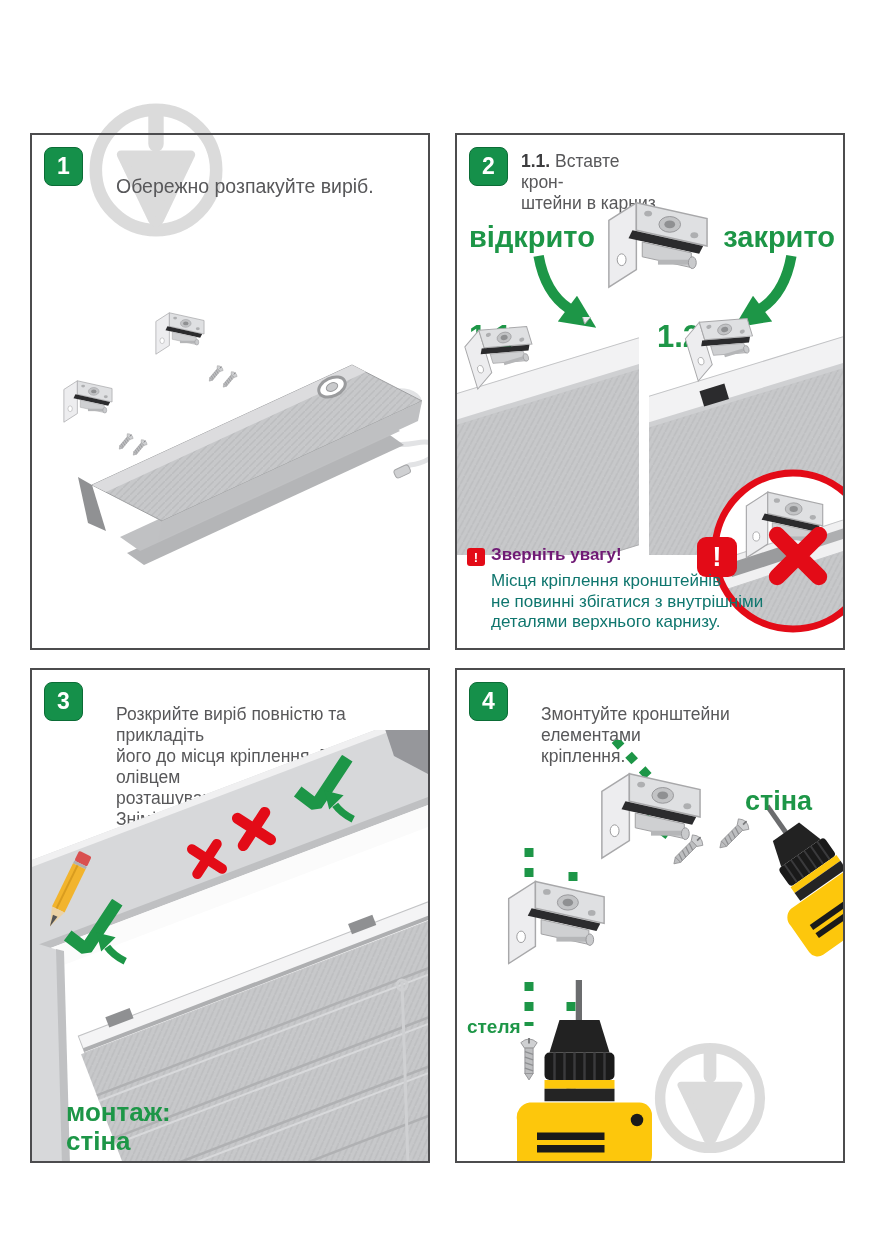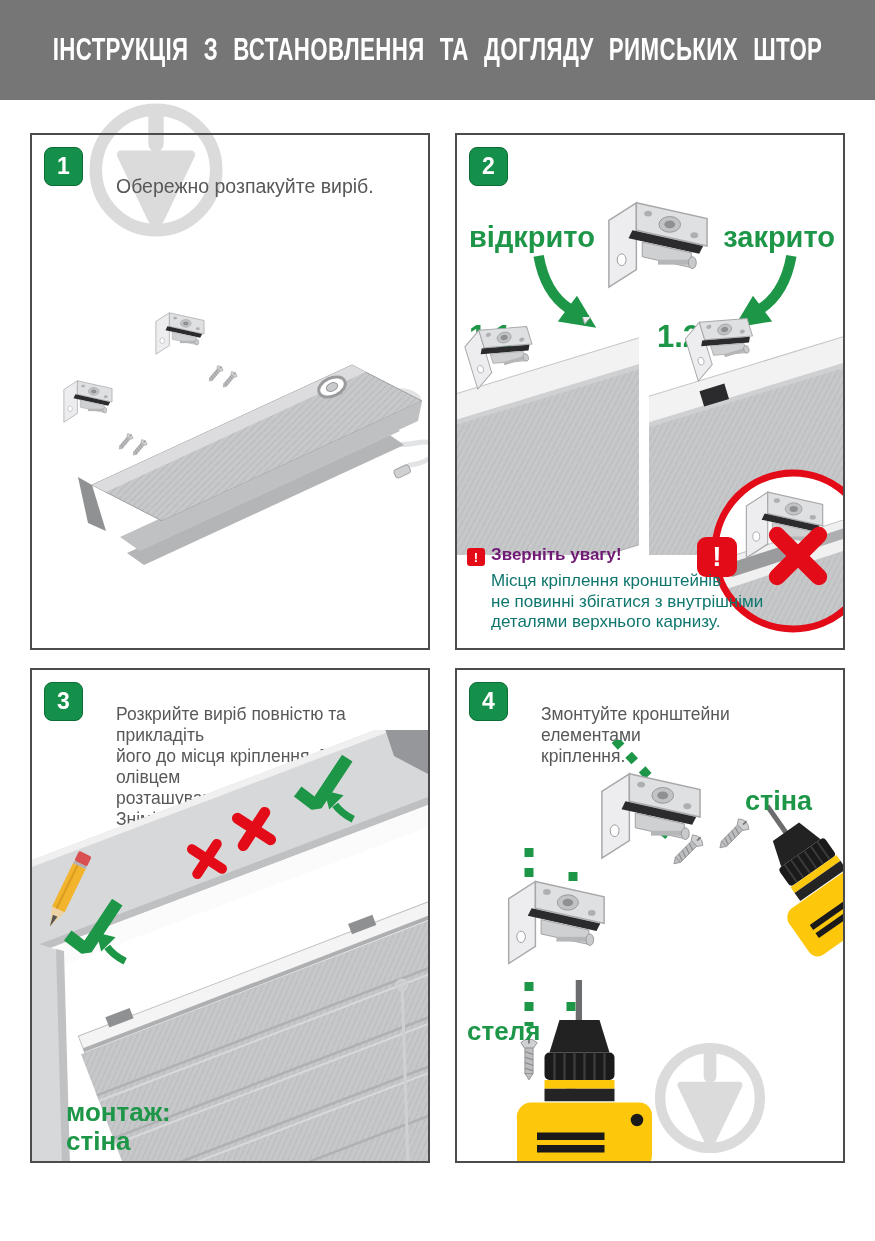--- a/index.html
+++ b/index.html
@@ -40,21 +40,21 @@
   .alertbadge{position:absolute;left:240px;top:402px;width:40px;height:40px;background:#e30b17;
         border-radius:9px;color:#fff;font-weight:bold;font-size:28px;display:flex;align-items:center;justify-content:center;}
   .warnicon{position:absolute;left:10px;top:413px;width:18px;height:18px;background:#e30b17;border-radius:3px;
         color:#fff;font-weight:bold;font-size:13px;display:flex;align-items:center;justify-content:center;}
   .warntitle{position:absolute;left:34px;top:410px;font-size:17px;font-weight:bold;color:#701a75;margin:0;}
   .warntext{position:absolute;left:34px;top:436px;font-size:17px;line-height:1.22;color:#0f766e;margin:0;}
   .p3 .txt{left:68px;top:18px;font-size:17.5px;line-height:1.2;}
   .mountlbl{left:34px;top:428px;font-size:26px;line-height:1.12;}
   .p4 .txt{left:68px;top:18px;font-size:17.5px;line-height:1.2;}
   .walllbl{left:288px;top:116px;font-size:27px;}
-  .ceillbl{left:10px;top:346px;font-size:26px;}
+  .ceillbl{left:10px;top:346px;font-size:19px;}
 </style>
 </head>
 <body>
 
 <svg width="0" height="0" style="position:absolute" aria-hidden="true">
   <defs>
     <pattern id="fabric" width="7" height="7" patternUnits="userSpaceOnUse">
       <rect width="7" height="7" fill="#c7c8ca"></rect>
       <path d="M0 7 L7 0" stroke="#bcbdbf" stroke-width="1.4"></path>
     </pattern>
@@ -119,23 +119,20 @@
       <path d="M66 154 L120 154 L146 218 L106 240 L74 170 Z" fill="#fdc70c"></path>
       <path d="M72 158 L98 152 L122 210 L98 224 Z" fill="#1f1f1f"></path>
       <path d="M66 154 q-10 8 -4 20 l13 -6 z" fill="#1f1f1f"></path>
       <polygon points="98,228 152,204 160,234 108,252" fill="#151515"></polygon>
     </symbol>
   </defs>
 </svg>
 
 <div class="page">
 
-  <header class="hdr">
-    <span class="ttl">ІНСТРУКЦІЯ З ВСТАНОВЛЕННЯ ТА ДОГЛЯДУ РИМСЬКИХ ШТОР</span>
-  </header>
 
   <div class="wm wm1">
     <svg viewBox="0 0 100 100">
         <use href="#sym-logo"></use>
       </svg>
   </div>
 
   <section class="panel p1">
     <div class="badge">1</div>
     <p class="txt">Обережно розпакуйте виріб.</p>
@@ -164,20 +161,22 @@
       <polygon points="60,200 320,80 334,87 74,207" fill="#dcdcde"></polygon>
       <polygon points="130,236 390,116 386,136 126,256" fill="#bfc0c2"></polygon>
       <polygon points="46,192 60,200 74,246 56,238" fill="#909193"></polygon>
       <ellipse cx="300" cy="102" rx="14" ry="9" transform="rotate(-25 300 102)" fill="#ffffff" stroke="#9a9b9d" stroke-width="3"></ellipse>
       <ellipse cx="300" cy="102" rx="6" ry="4" transform="rotate(-25 300 102)" fill="#c9cacc" stroke="#9a9b9d"></ellipse>
     </svg>
   </section>
 
   <section class="panel p2">
     <div class="badge">2</div>
+    <p class="col col1"><b>1.1.</b> <span class="pre">Вставте крон-
+штейни в карниз.</span></p>
 
     <p class="glabel openlbl">відкрито</p>
     <p class="glabel closedlbl">закрито</p>
 
     <svg class="fig" style="left:140px;top:56px" width="118" height="108" viewBox="0 0 120 110">
         <use href="#sym-bracket" width="120" height="110"></use>
       </svg>
 
     <svg class="fig" style="left:72px;top:112px" width="72" height="88" viewBox="0 0 90 100">
         <use href="#sym-curve-arrow" width="90" height="100"></use>

